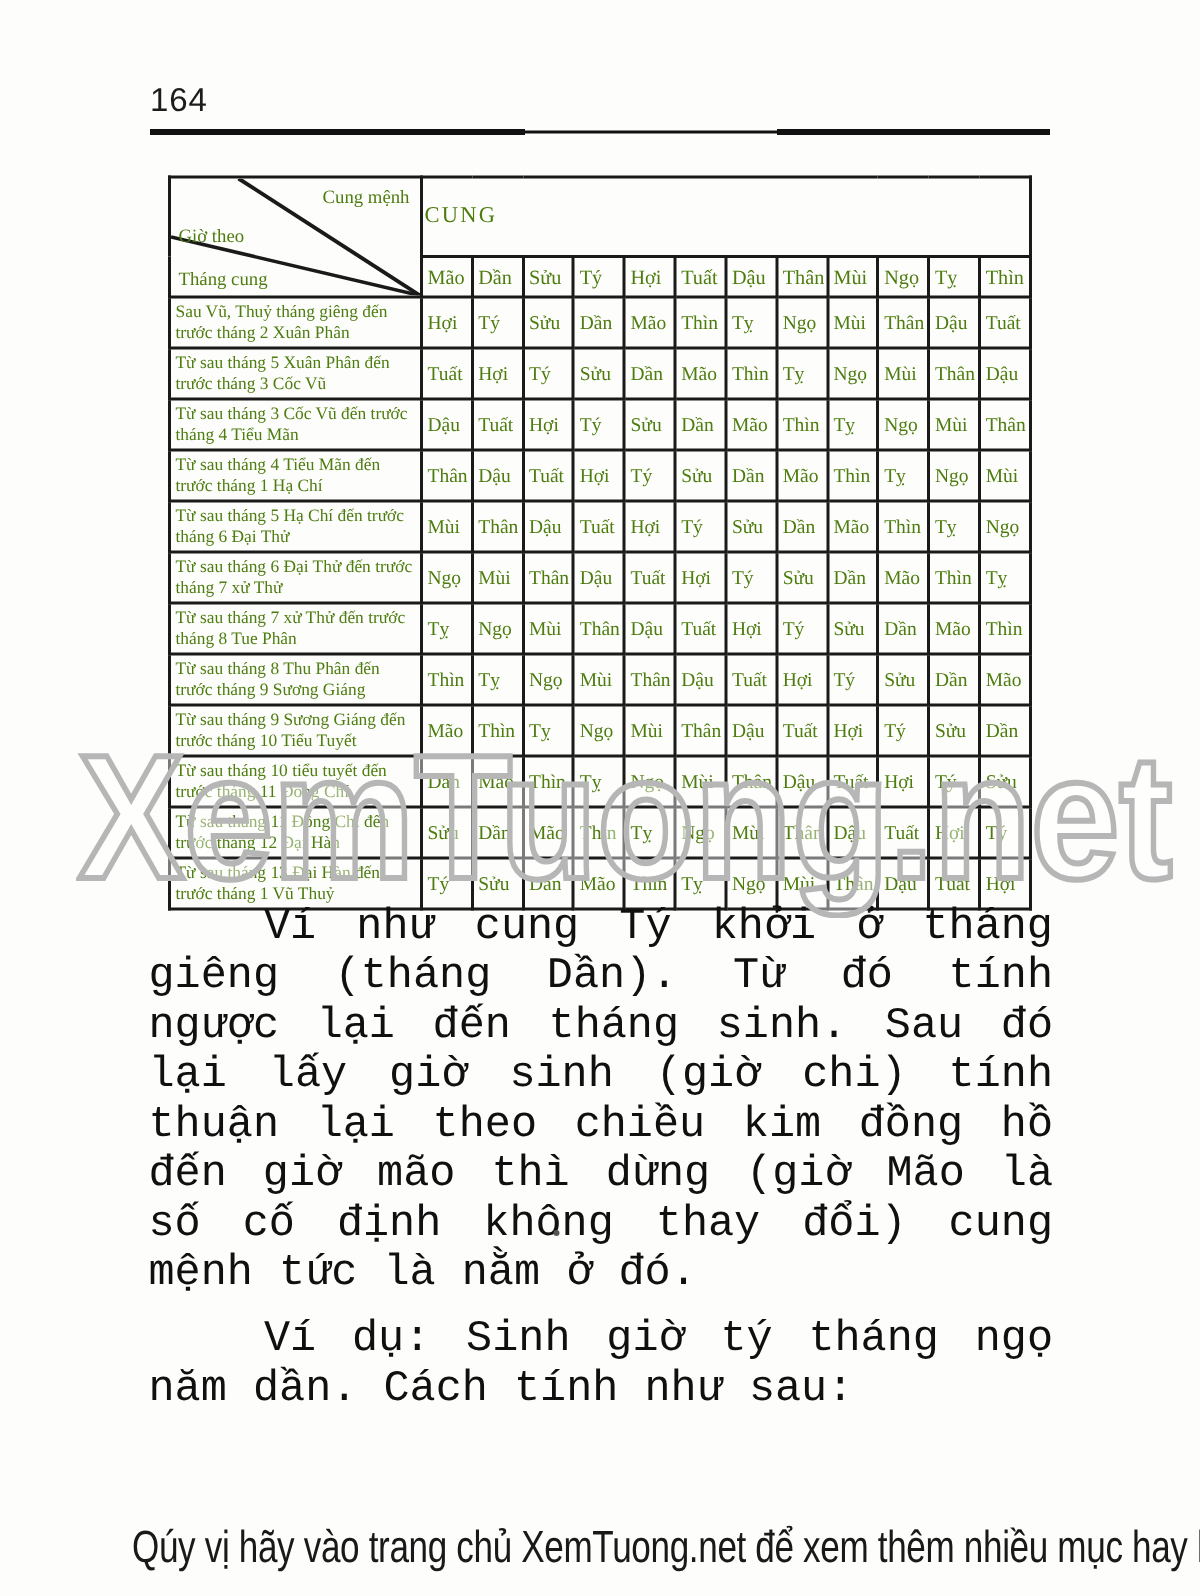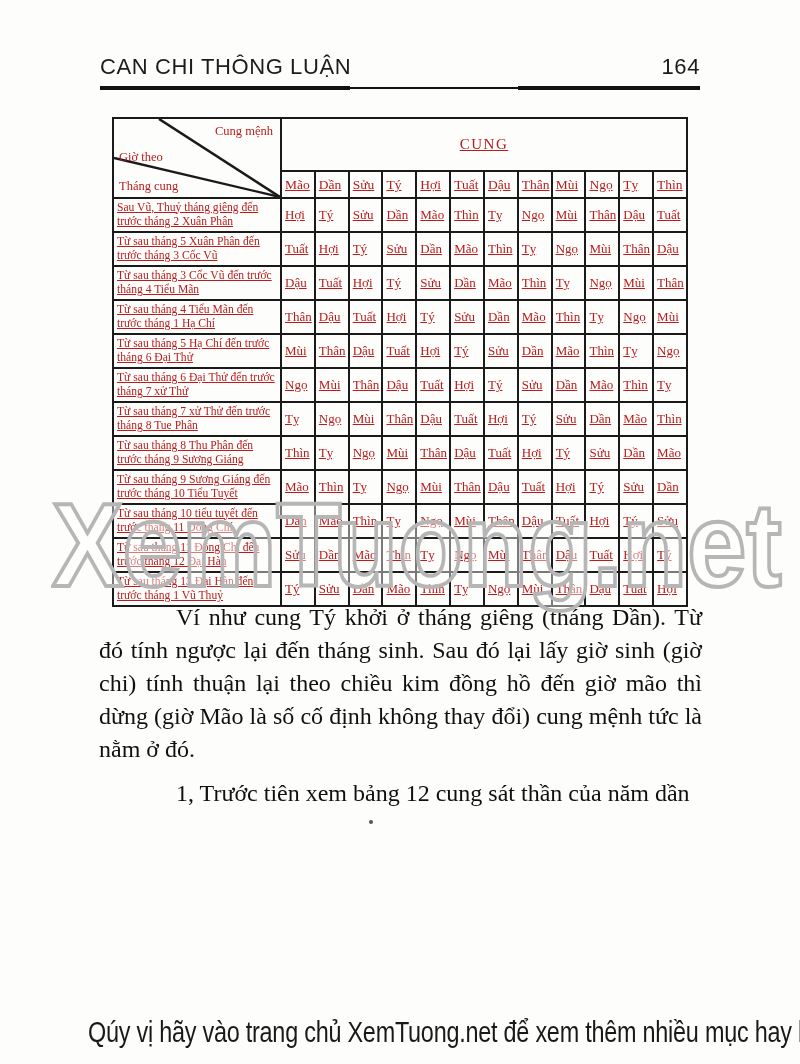--- a/index.html
+++ b/index.html
@@ -14,68 +14,67 @@
     font-family:"Liberation Sans",sans-serif;font-size:22px;
     letter-spacing:.6px;color:#1c1c1c;
   }
   .header-rule{position:absolute;top:86px;left:100px;width:600px;display:flex;align-items:flex-start;}
   .header-rule .s1{width:250px;height:4px;background:#121212;}
   .header-rule .s2{width:168px;height:2px;background:#121212;margin-top:1px;}
   .header-rule .s3{width:182px;height:4px;background:#121212;}
 
   
   .table-wrap{position:absolute;left:112px;top:117px;z-index:1;}
-  table{border-collapse:collapse;width:576px;table-layout:fixed;color:#b91c1c;text-decoration:underline;}
+  table{border-collapse:collapse;width:576px;table-layout:fixed;color:#4d7c0f;}
   td{border:2px solid #1a1a1a;vertical-align:middle;overflow:hidden;}
   .corner-cell{width:166px;height:78px;position:relative;padding:0;}
   .corner-cell svg{position:absolute;left:0;top:0;width:100%;height:100%;}
   .corner-cell span{position:absolute;font-size:12.5px;white-space:nowrap;}
   .c-top{top:5px;right:7px;}
   .c-mid{top:31px;left:5px;}
   .c-bot{bottom:3px;left:5px;}
-  .cung-cell{height:48px;text-align:center;font-size:15px;letter-spacing:1.5px;margin-left:32px;}
+  .cung-cell{height:48px;text-align:left;font-size:15px;letter-spacing:1.5px;margin-left:32px;}
   .zhead td{height:24px;font-size:13.5px;padding:0 0 0 3px;}
   tbody td{height:30px;}
   .label-cell{font-size:11.6px;line-height:1.25;padding:1px 1px 1px 3px;margin-left:19px;}
   .data-cell{font-size:13px;padding:0 0 0 3px;}
 
   
   .watermark{
     position:absolute;left:52px;top:486px;z-index:6;white-space:nowrap;
     font-family:"Liberation Sans",sans-serif;font-weight:700;
     font-size:118px;line-height:1;letter-spacing:0;
     color:rgba(255,255,255,0.42);
     -webkit-text-stroke:4px #b6b6b6;
     transform:scaleX(0.9);transform-origin:left center;
     pointer-events:none;
   }
 
   
   .body-text{
     position:absolute;left:99px;top:601px;width:603px;z-index:2;
-    font-size:24px;line-height:33px;text-align:justify;color:#101010;
+    font-size:29px;line-height:33px;text-align:justify;color:#101010;font-family:Liberation Mono, monospace;
   }
   .body-text p{margin:0 0 11px 0;text-indent:77px;}
   .scan-dot{position:absolute;left:369px;top:820px;width:4px;height:4px;border-radius:50%;background:#555;z-index:2;}
 
   
   .page-footer{
     position:absolute;left:0;top:1015px;width:800px;text-align:center;
     font-family:"Liberation Sans",sans-serif;font-size:30px;color:#191919;
     transform:scaleX(0.78);transform-origin:center;letter-spacing:-.3px;
     white-space:nowrap;z-index:2;
   }
 </style>
 </head>
 <body>
 
 <div class="page">
 
   <header class="page-header">
-    <span>CAN CHI THÔNG LUẬN</span>
     <span>164</span>
   </header>
   <div class="header-rule">
     <span class="s1"></span>
     <span class="s2"></span>
     <span class="s3"></span>
   </div>
 
   <div class="table-wrap">
     <table>
@@ -289,19 +288,19 @@
             <td class="data-cell">Hợi</td>
           </tr>
         </tbody>
     </table>
   </div>
 
   <div class="watermark">XemTuong.net</div>
 
   <div class="body-text">
     <p>Ví như cung Tý khởi ở tháng giêng (tháng Dần). Từ đó tính ngược lại đến tháng sinh. Sau đó lại lấy giờ sinh (giờ chi) tính thuận lại theo chiều kim đồng hồ đến giờ mão thì dừng (giờ Mão là số cố định không thay đổi) cung mệnh tức là nằm ở đó.</p>
-    <p>1, Trước tiên xem bảng 12 cung sát thần của năm dần</p>
+    <p>Ví dụ: Sinh giờ tý tháng ngọ năm dần. Cách tính như sau:</p>
   </div>
   <div class="scan-dot"></div>
 
   <footer class="page-footer">Qúy vị hãy vào trang chủ XemTuong.net để xem thêm nhiều mục hay khác</footer>
 
 </div>
 
 </body></html>

